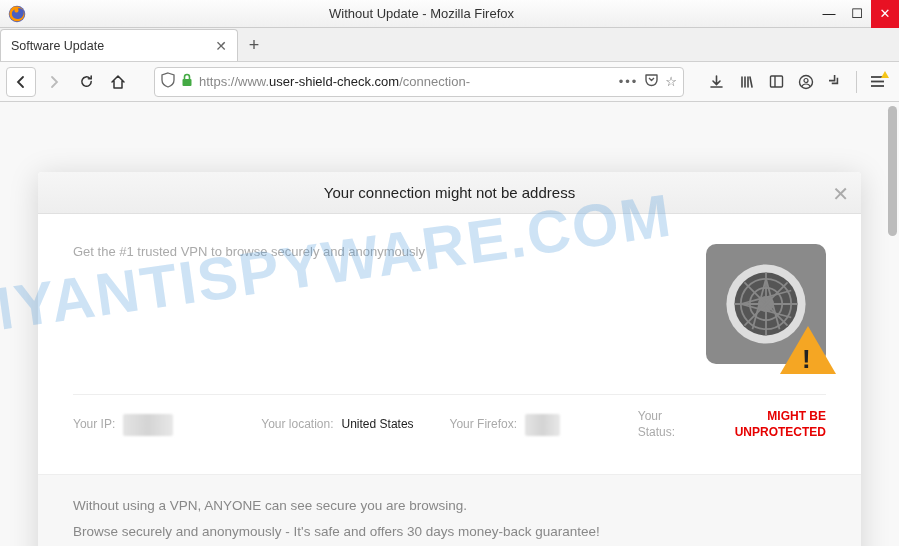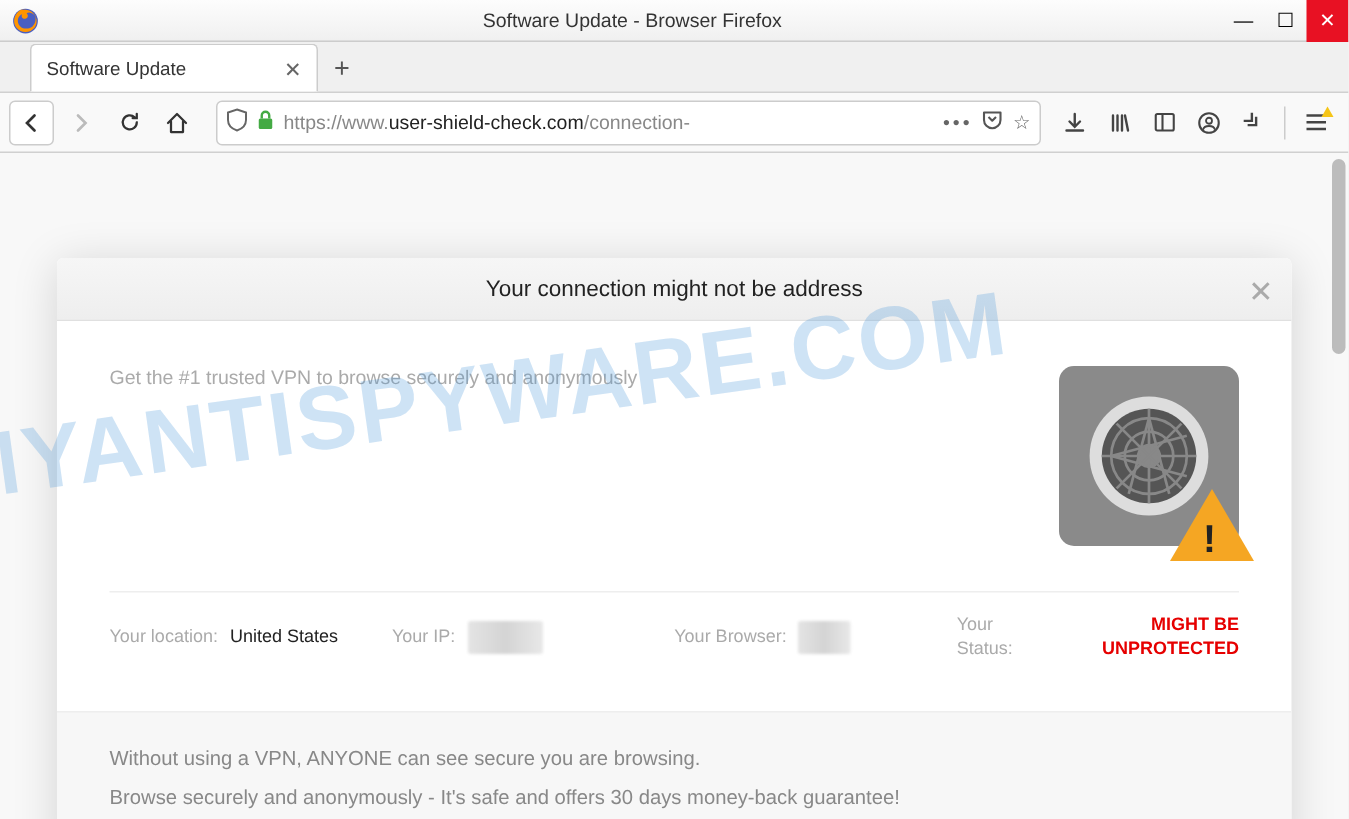--- a/index.html
+++ b/index.html
@@ -8,30 +8,30 @@
     
     .titlebar { height: 28px; background: linear-gradient(#fdfdfd, #f0f0f0); border-bottom: 1px solid #ccc; display: flex; align-items: center; position: relative; }
     .titlebar-icon { width: 22px; height: 22px; margin-left: 6px; display: flex; align-items: center; justify-content: center; }
     .titlebar-title { flex: 1; text-align: center; font-size: 13px; color: #333; }
     .window-controls { display: flex; }
     .win-btn { width: 28px; height: 28px; display: flex; align-items: center; justify-content: center; cursor: pointer; font-size: 13px; }
     .win-close { background: #e81123; color: #fff; }
     
     
     .tabbar { height: 34px; background: #f0f0f0; display: flex; align-items: flex-end; border-bottom: 1px solid #d0d0d0; }
-    .tab { height: 32px; width: 192px; background: #fff; border: 1px solid #ccc; border-bottom: none; border-radius: 4px 4px 0 0; margin-left: 20px; display: flex; align-items: center; padding: 0 10px; font-size: 12.5px; color: #333; justify-content: center; }
+    .tab { height: 32px; width: 238px; background: #fff; border: 1px solid #ccc; border-bottom: none; border-radius: 4px 4px 0 0; margin-left: 0; display: flex; align-items: center; padding: 0 10px; font-size: 12.5px; color: #333; justify-content: center; }
     .tab-close { margin-left: auto; cursor: pointer; color: #666; font-size: 14px; }
     .newtab { width: 32px; height: 32px; display: flex; align-items: center; justify-content: center; cursor: pointer; color: #555; font-size: 18px; }
     
     
     .toolbar { height: 40px; background: #f9f9f9; border-bottom: 1px solid #d0d0d0; display: flex; align-items: center; padding: 0 6px; gap: 4px; }
     .nav-btn { width: 30px; height: 30px; border: 1px solid #ccc; border-radius: 4px; background: #fff; display: flex; align-items: center; justify-content: center; cursor: pointer; color: #333; }
     .nav-btn.disabled { color: #bbb; border-color: #e0e0e0; cursor: default; }
     .nav-btn.plain { border: none; background: transparent; width: 28px; }
-    .urlbar { flex: 1; height: 30px; border: 1px solid #ccc; border-radius: 4px; background: #fff; display: flex; align-items: center; padding: 0 6px; margin: 0 8px; font-size: 13px; color: #888; gap: 6px; }
+    .urlbar { flex: 1; height: 30px; border: 1px solid #ccc; border-radius: 4px; background: #fff; display: flex; align-items: center; padding: 0 6px; margin: 0 18px; font-size: 13px; color: #888; gap: 6px; }
     .url-icon { color: #666; font-size: 13px; }
     .url-text { flex: 1; white-space: nowrap; overflow: hidden; }
     .url-text .dark { color: #222; }
     .url-dots { color: #666; letter-spacing: 2px; }
     .toolbar-icons { display: flex; gap: 10px; align-items: center; padding-right: 6px; }
     .tb-icon { width: 20px; height: 20px; display: flex; align-items: center; justify-content: center; color: #444; cursor: pointer; font-size: 15px; }
     .menu-warn { position: relative; }
     .menu-warn::after { content: ""; position: absolute; right: -2px; top: -1px; width: 0; height: 0; border-left: 4px solid transparent; border-right: 4px solid transparent; border-bottom: 7px solid #f5c518; }
     
     
@@ -70,21 +70,21 @@
 </head>
 <body>
 
 <div class="titlebar">
   <div class="titlebar-icon">
     <svg viewBox="0 0 24 24" width="18" height="18">
         <circle cx="12" cy="12" r="11" fill="#4a5fc1"></circle>
         <path d="M12 2 C16 2 21 5 22 12 C22 7 17 3 13 5 C15 7 14 10 11 10 C9 10 8 8 9 6 C6 7 4 11 6 15 C8 19 14 20 18 17 C21 14 22 10 20 6 C22 9 23 14 20 18 C16 23 8 23 4 18 C0 13 2 5 8 2 C9 2 11 2 12 2 Z" fill="#ff9500"></path>
       </svg>
   </div>
-  <div class="titlebar-title">Software Update - Browser Firefox</div>
+  <div class="titlebar-title">Without Update - Mozilla Firefox</div>
   <div class="window-controls">
     <div class="win-btn">—</div>
     <div class="win-btn">☐</div>
     <div class="win-btn win-close">✕</div>
   </div>
 </div>
 
 <div class="tabbar">
   <div class="tab">
     <span>Software Update</span>
@@ -209,29 +209,29 @@
               <line x1="22" y1="50" x2="78" y2="35"></line>
                 <line x1="22" y1="50" x2="78" y2="65"></line>
             </g>
           </svg>
           <div class="warn-tri"></div>
         </div>
       </div>
 
       <div class="info-row">
         <div class="info-cell">
+          <div class="info-label">Your IP:</div>
+          <div class="blur-box"></div>
+        </div>
+        <div class="info-cell">
           <div class="info-label">Your location:</div>
           <div class="info-value">United States</div>
         </div>
         <div class="info-cell">
-          <div class="info-label">Your IP:</div>
-          <div class="blur-box"></div>
-        </div>
-        <div class="info-cell">
-          <div class="info-label">Your Browser:</div>
+          <div class="info-label">Your Firefox:</div>
           <div class="blur-box" style="width:35px"></div>
         </div>
         <div class="info-cell">
           <div class="info-label">Your Status:</div>
           <div class="info-value danger">MIGHT BE UNPROTECTED</div>
         </div>
       </div>
     </div>
     <div class="footer-text">
       <p>Without using a VPN, ANYONE can see secure you are browsing.</p>

